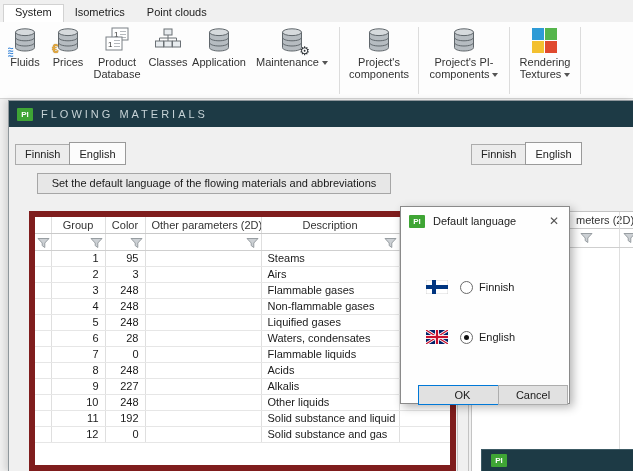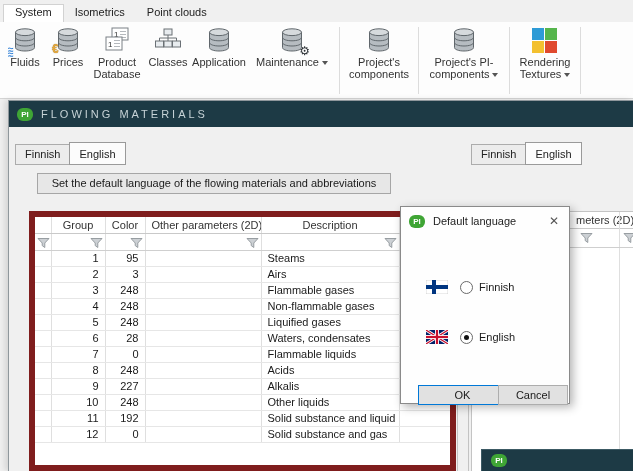--- a/index.html
+++ b/index.html
@@ -30,21 +30,21 @@
   .ov-euro { left:-3px; bottom:-2px; color:#e7a93c; font-weight:bold; font-size:12px; text-shadow:0 0 1px #7a5c16; }
   .ov-gear { right:-5px; bottom:-3px; font-size:12px; color:#2f3438; line-height:12px; }
   .arrow { display:inline-block; width:0; height:0; border-left:3px solid transparent; border-right:3px solid transparent; border-top:4px solid #555; margin-left:3px; vertical-align:middle; }
   .rsep { width:1px; background:#dcdcdc; margin:2px 2px 4px; }
   .tex { display:grid; grid-template-columns:12px 12px; gap:1px; margin:1px auto 0; }
   .tex i { height:12px; display:block; }
 
   
   .fm-window { position:absolute; left:8px; top:100px; right:0; bottom:0; background:#f0f0f0; border:1px solid #8f979c; border-right:none; border-bottom:none; box-shadow:-3px 0 6px rgba(0,0,0,.12); }
   .fm-titlebar { position:absolute; top:0; left:0; right:0; height:26px; background:#1d3a45; display:flex; align-items:center; padding-left:8px; }
-  .logo { width:16px; height:13px; background:#3fa535; border-radius:6px; color:#fff; font-size:8px; font-weight:bold; display:flex; align-items:center; justify-content:center; flex:0 0 auto; }
+  .logo { width:16px; height:13px; background:#3fa535; border-radius:1px; color:#fff; font-size:8px; font-weight:bold; display:flex; align-items:center; justify-content:center; flex:0 0 auto; }
   .fm-title { color:#c6d2d6; letter-spacing:3px; margin-left:8px; }
 
   .panel-tabs { position:absolute; display:flex; align-items:flex-end; height:23px; }
   .ptab { padding:3px 9px 4px; border:1px solid #acacac; background:#ececec; margin-right:-1px; color:#222; }
   .ptab.active { background:#fcfcfc; padding-top:5px; border-color:#9a9a9a; position:relative; z-index:2; }
 
   .def-btn { position:absolute; left:28px; top:72px; width:354px; height:21px; background:#e7e7e7; border:1px solid #a6a6a6; text-align:center; line-height:19px; color:#1a1a1a; }
 
   
   .gridbox { position:absolute; left:20px; top:110px; width:427px; bottom:0; background:#fff; border:6px solid #7f1d1d; overflow:hidden; }

